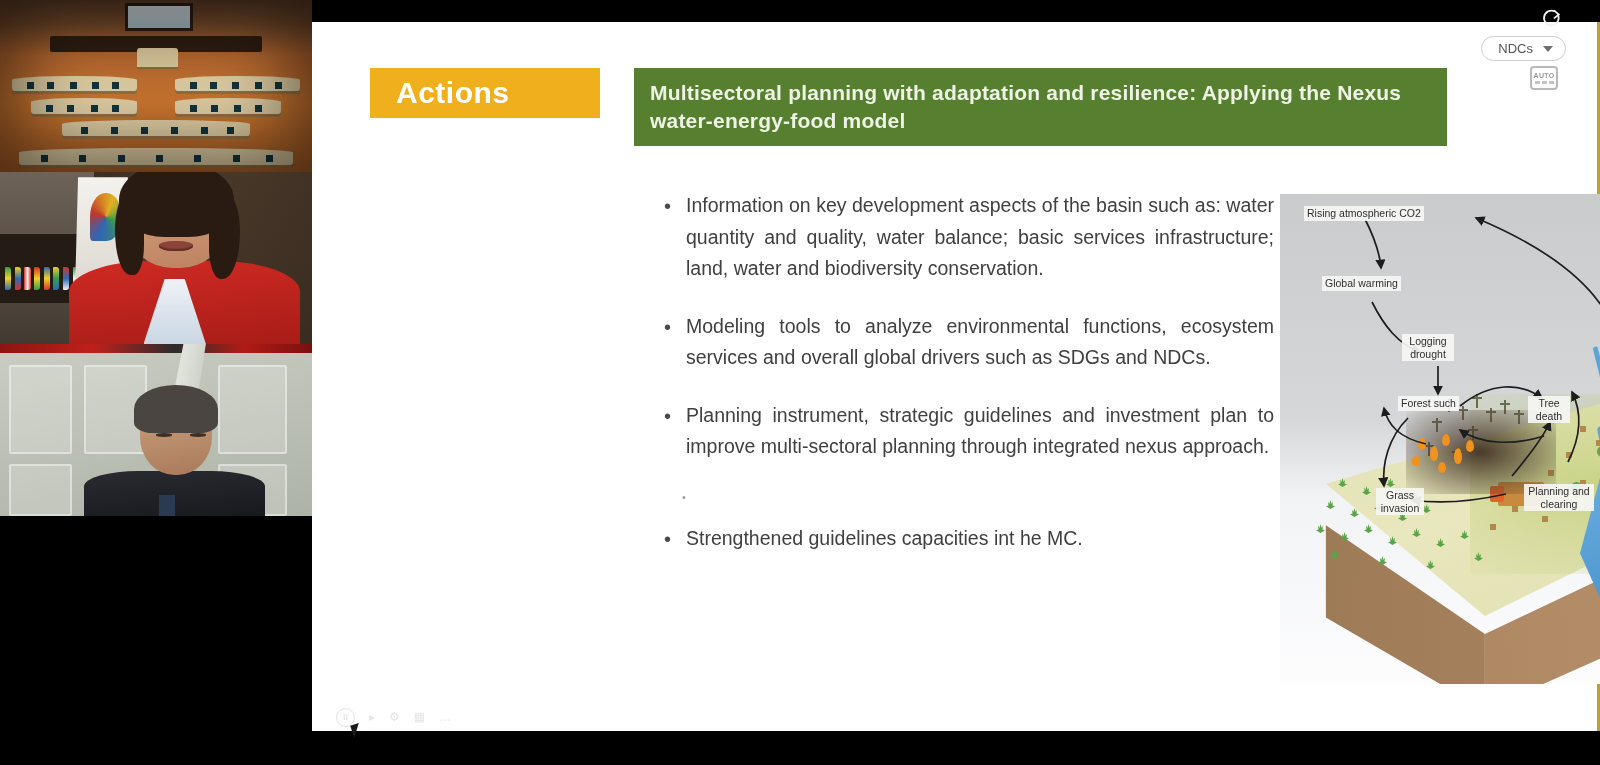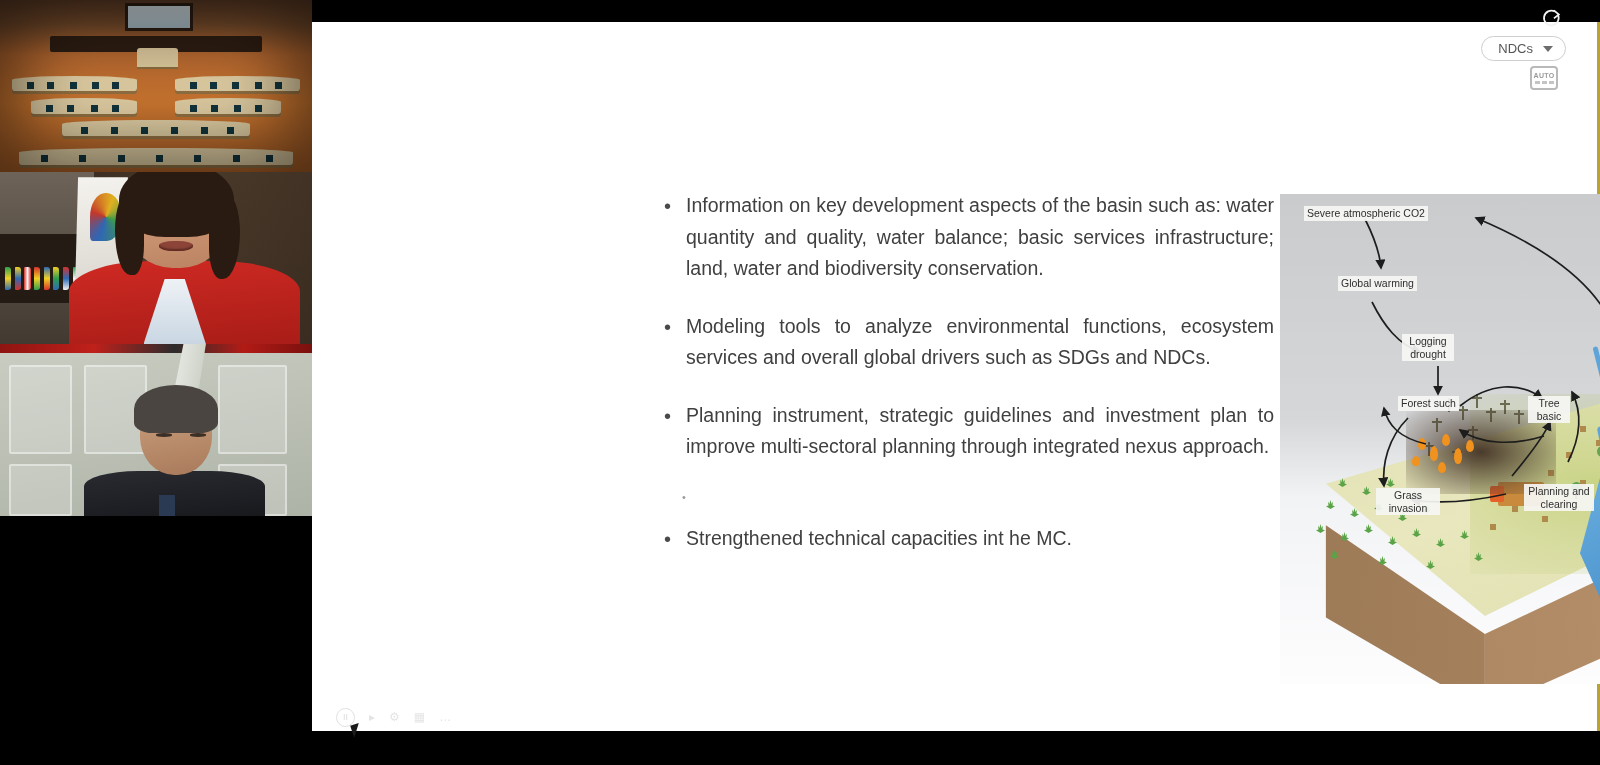--- a/index.html
+++ b/index.html
@@ -274,41 +274,49 @@
       </div>
     </div>
   </div>
 
   <div class="stage"></div>
   <div class="top-black"></div>
   <div class="bot-black"></div>
 
   <div class="slide">
 
+    <div class="hdr-row">
+      <div class="actions-box">
+        <span>Actions</span>
+      </div>
+      <div class="title-box">
+        <span>Multisectoral planning with adaptation and resilience: Applying the Nexus water-energy-food model</span>
+      </div>
+    </div>
 
     <div class="bullets">
       <div class="bullet">
         <div class="dot">•</div>
         <div class="txt">Information on key development aspects of the basin such as: water quantity and quality, water balance; basic services infrastructure; land, water and biodiversity conservation.</div>
       </div>
       <div class="bullet">
         <div class="dot">•</div>
         <div class="txt">Modeling tools to analyze environmental functions, ecosystem services and overall global drivers such as SDGs and NDCs.</div>
       </div>
       <div class="bullet">
         <div class="dot">•</div>
         <div class="txt">Planning instrument, strategic guidelines and investment plan to improve multi-sectoral planning through integrated nexus approach.</div>
       </div>
       <div class="bullet tiny">
         <div class="dot">•</div>
         <div class="txt"></div>
       </div>
       <div class="bullet nojust">
         <div class="dot">•</div>
-        <div class="txt">Strengthened technical capacities int he MC.</div>
+        <div class="txt">Strengthened guidelines capacities int he MC.</div>
       </div>
     </div>
 
     <div class="diagram">
 
       <div class="block-side"></div>
       <div class="block-front"></div>
       <div class="block-top"></div>
 
       <div style="position:absolute;left:190px;top:200px;width:300px;height:180px;
@@ -398,26 +406,26 @@
           <path d="M180,212 C210,188 240,188 262,204"></path>
           <path d="M264,242 C232,252 200,250 180,236"></path>
           <path d="M128,224 C108,244 102,270 104,292"></path>
           <path d="M226,300 C190,308 160,310 132,306"></path>
           <path d="M232,282 C252,258 264,242 270,228"></path>
           <path d="M288,268 C302,240 302,218 292,198"></path>
           <path d="M330,180 C352,150 330,80 196,24"></path>
         </g>
       </svg>
 
-      <div class="dg-label boxed" style="left:24px;top:12px;">Severe atmospheric CO2</div>
-      <div class="dg-label boxed" style="left:42px;top:82px;margin-left:16px;">Global warming</div>
+      <div class="dg-label boxed" style="left:24px;top:12px;">Rising atmospheric CO2</div>
+      <div class="dg-label boxed" style="left:42px;top:82px;">Global warming</div>
       <div class="dg-label boxed" style="left:122px;top:140px;width:52px;white-space:normal;">Logging drought</div>
       <div class="dg-label boxed" style="left:118px;top:202px;">Forest such</div>
-      <div class="dg-label boxed" style="left:248px;top:202px;width:42px;white-space:normal;">Tree basic</div>
-      <div class="dg-label boxed" style="left:96px;top:294px;width:64px;white-space:normal;">Grass invasion</div>
+      <div class="dg-label boxed" style="left:248px;top:202px;width:42px;white-space:normal;">Tree death</div>
+      <div class="dg-label boxed" style="left:96px;top:294px;width:48px;white-space:normal;">Grass invasion</div>
       <div class="dg-label boxed" style="left:244px;top:290px;width:70px;white-space:normal;">Planning and clearing</div>
 
       <div class="dg-label" style="left:318px;top:330px;width:48px;white-space:normal;color:#ffffff;font-weight:bold;">Amazon River</div>
     </div>
   </div>
 
   <svg class="leave-icon" viewBox="0 0 24 24" fill="none" stroke="currentColor" stroke-width="1.9">
     <path d="M14 5a8 8 0 1 0 3.3 3.4"></path>
     <path d="M13 3.6 L18.4 8.2 L13 12.4"></path>
   </svg>

